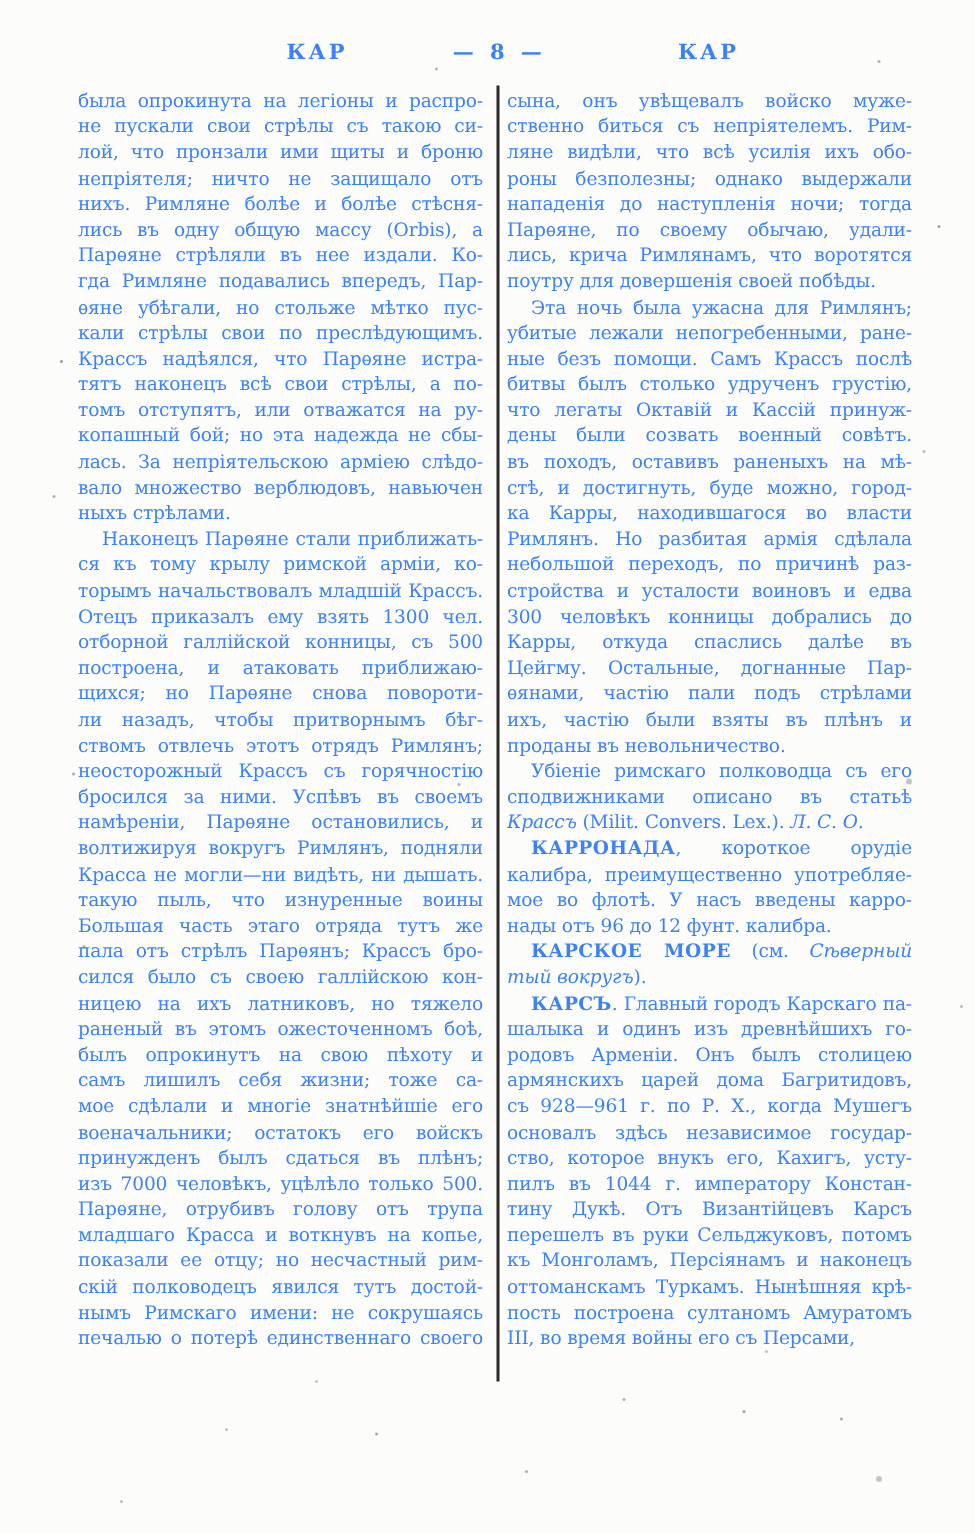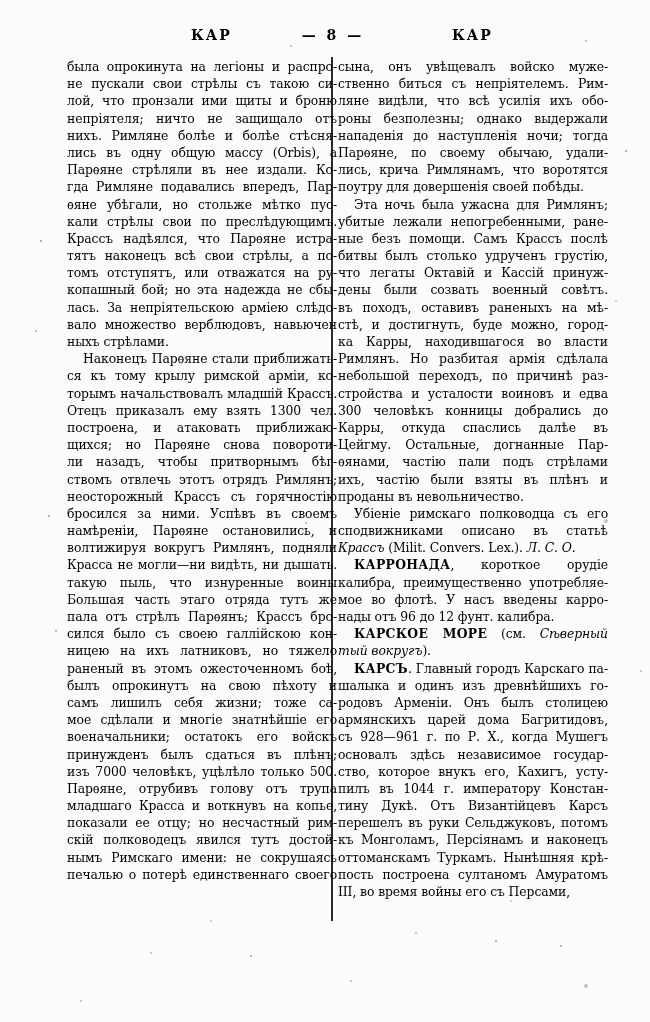--- a/index.html
+++ b/index.html
@@ -4,36 +4,36 @@
 <style>
   html, body { margin: 0; padding: 0; }
   body { background: #e8e8e6; }
   .page {
     position: relative;
     width: 650px;
     height: 1022px;
     margin: 0 auto;
     background: #fcfcfa;
     font-family: "DejaVu Serif", serif;
-    color: #000000;
+    color: #3b82f6;
     overflow: hidden;
   }
   
   .running-head { position: absolute; top: 27px; left: 0; right: 0; height: 20px;
     font-size: 14px; font-weight: bold; }
   .rh-left  { position: absolute; left: 191px; letter-spacing: 2px; }
   .rh-center{ position: absolute; left: 288px; width: 90px; text-align: center;
     letter-spacing: 3px; font-weight: bold; }
   .rh-right { position: absolute; left: 452px; letter-spacing: 2px; }
   
   .divider { position: absolute; left: 331px; top: 57px; width: 2px; height: 864px;
     background: #2b2a28; }
   
   .col { position: absolute; top: 58px; width: 270px; }
-  .col-left  { left: 67px; }
+  .col-left  { left: 52px; }
   .col-right { left: 338px; }
   .line {
     height: 17.2px;
     line-height: 17.2px;
     font-size: 12.4px;
     letter-spacing: -0.1px;
     text-align: justify;
     text-align-last: justify;
     overflow: hidden;
     white-space: normal;
@@ -97,20 +97,21 @@
       <div class="line"><span class="n">тятъ наконецъ всѣ свои стрѣлы, а по-</span></div>
       <div class="line"><span class="n">томъ отступятъ, или отважатся на ру-</span></div>
       <div class="line"><span class="n">копашный бой; но эта надежда не сбы-</span></div>
       <div class="line"><span class="n">лась. За непріятельскою арміею слѣдо-</span></div>
       <div class="line"><span class="n">вало множество верблюдовъ, навьючен</span></div>
       <div class="line end"><span class="n">ныхъ стрѣлами.</span></div>
       <div class="line indent"><span class="n">Наконецъ Парѳяне стали приближать-</span></div>
       <div class="line"><span class="n">ся къ тому крылу римской арміи, ко-</span></div>
       <div class="line"><span class="n">торымъ начальствовалъ младшій Крассъ.</span></div>
       <div class="line"><span class="n">Отецъ приказалъ ему взять 1300 чел.</span></div>
+      <div class="line"><span class="n">отборной галлійской конницы, съ 500</span></div>
       <div class="line"><span class="n">построена, и атаковать приближаю-</span></div>
       <div class="line"><span class="n">щихся; но Парѳяне снова повороти-</span></div>
       <div class="line"><span class="n">ли назадъ, чтобы притворнымъ бѣг-</span></div>
       <div class="line"><span class="n">ствомъ отвлечь этотъ отрядъ Римлянъ;</span></div>
       <div class="line"><span class="n">неосторожный Крассъ съ горячностію</span></div>
       <div class="line"><span class="n">бросился за ними. Успѣвъ въ своемъ</span></div>
       <div class="line"><span class="n">намѣреніи, Парѳяне остановились, и</span></div>
       <div class="line"><span class="n">волтижируя вокругъ Римлянъ, подняли</span></div>
       <div class="line"><span class="n">Красса не могли—ни видѣть, ни дышать.</span></div>
       <div class="line"><span class="n">такую пыль, что изнуренные воины</span></div>

